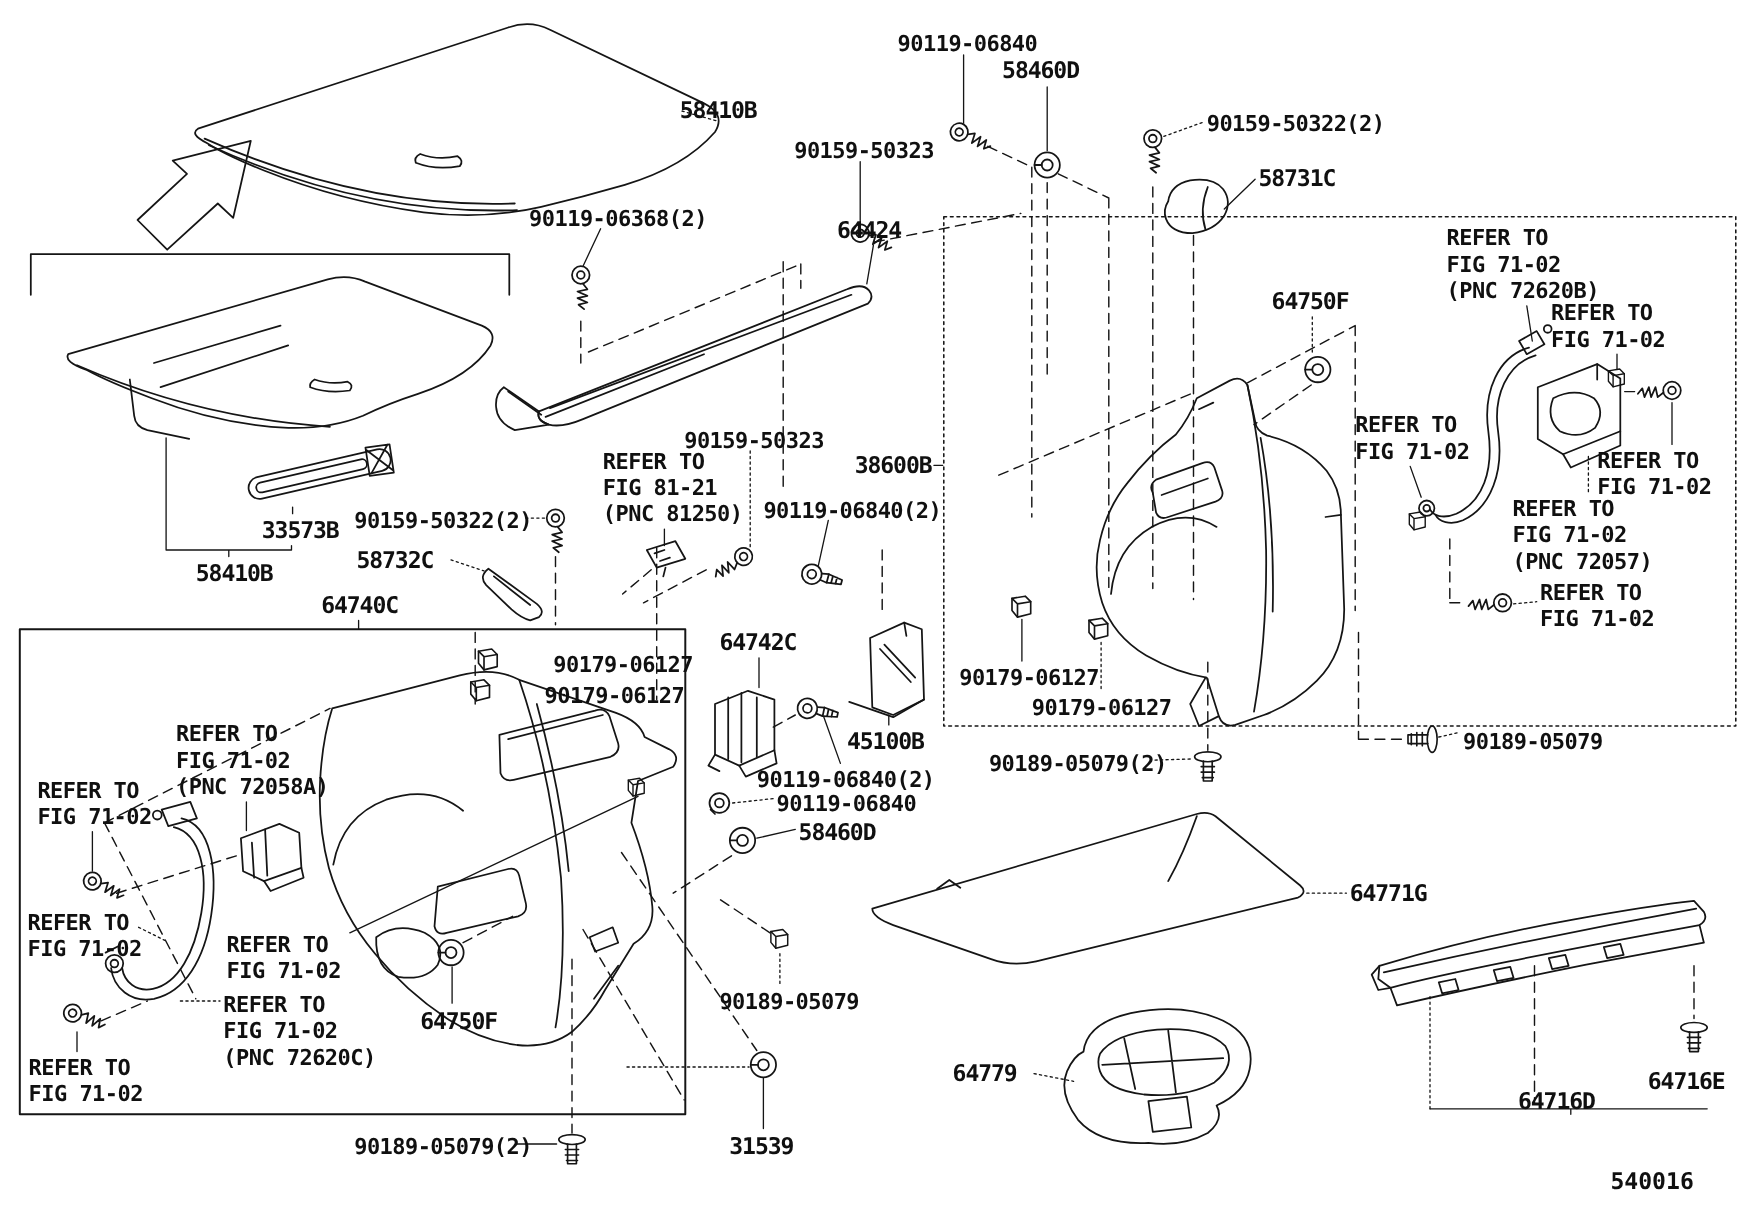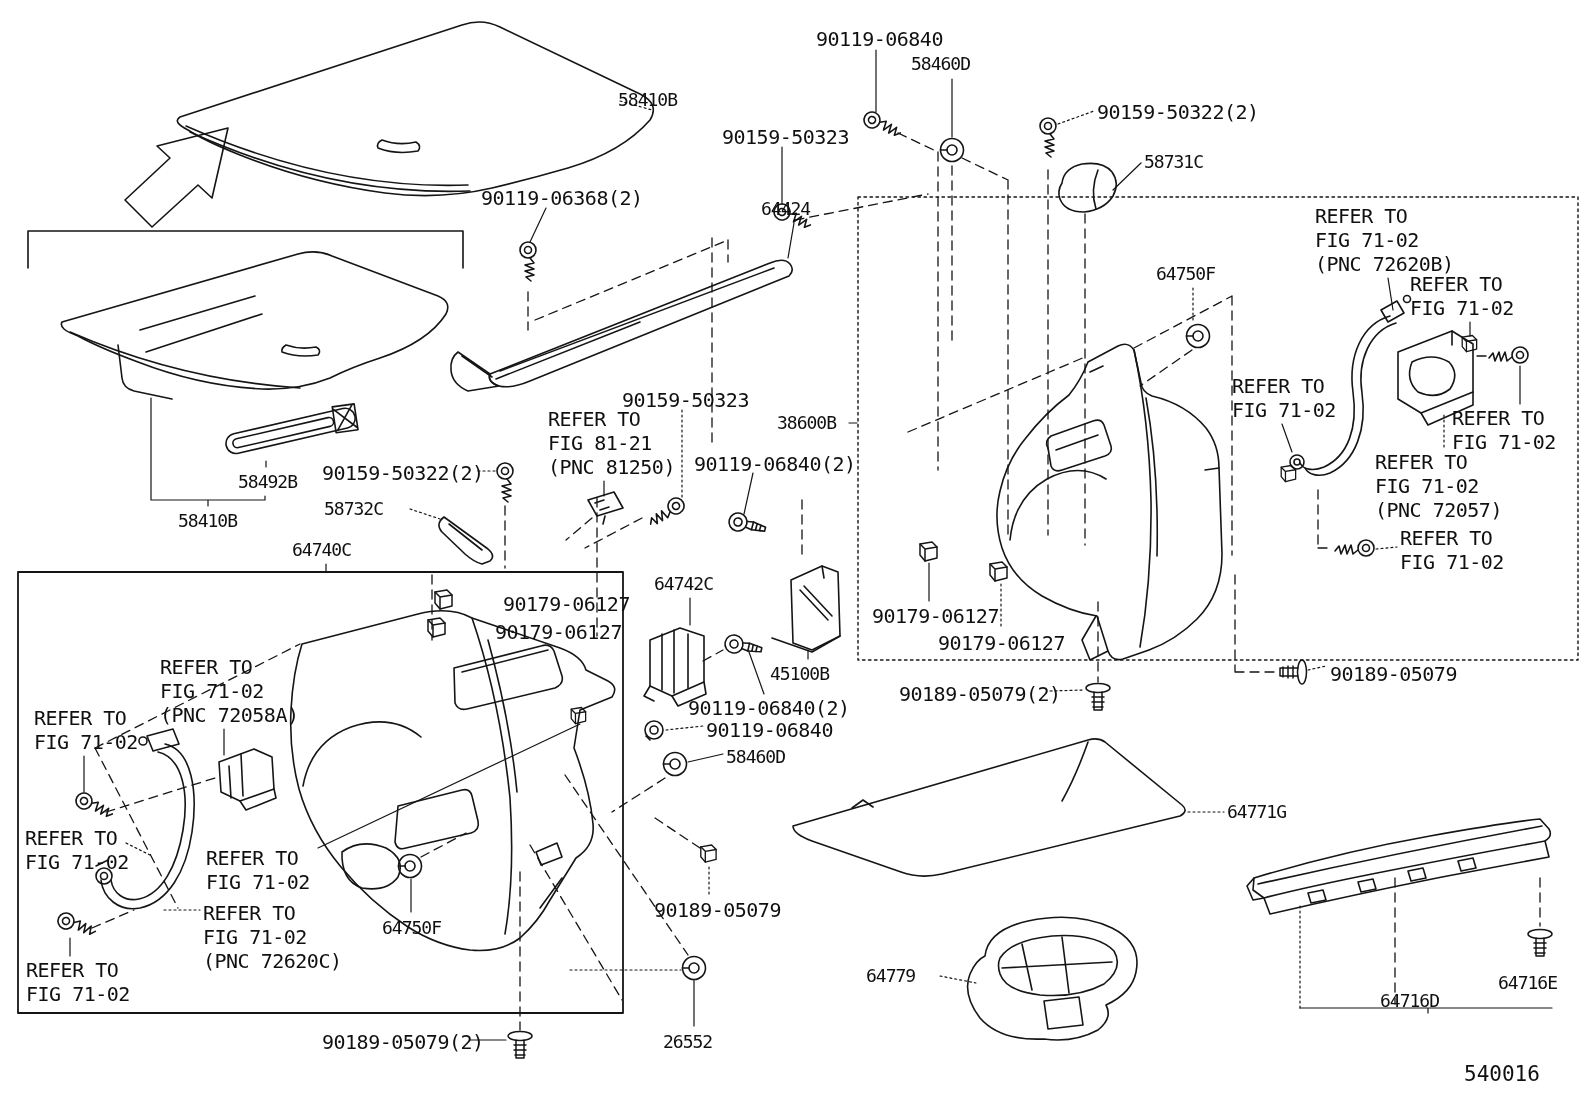--- a/index.html
+++ b/index.html
@@ -1,21 +1,21 @@
 <!DOCTYPE html>
 <html><head>
 <meta charset="utf-8">
 <style>
   html,body{margin:0;padding:0;background:#fff;}
   #stage{position:relative;width:1592px;height:1099px;background:#fff;overflow:hidden;
          font-family:"DejaVu Sans Mono",monospace;}
   #psvg{position:absolute;left:0;top:0;}
-  .lab{position:absolute;font-weight:normal;color:#101010;white-space:pre-line;z-index:2;}
+  .lab{position:absolute;font-weight:bold;color:#101010;white-space:pre-line;z-index:2;}
   .pn{font-size:20px;line-height:24px;letter-spacing:-0.5px;}
-  .main{font-size:18px;line-height:26px;letter-spacing:-1px;}
+  .main{font-size:21px;line-height:26px;letter-spacing:-1px;}
   .jp{font-size:22px;font-family:"DejaVu Sans",sans-serif;letter-spacing:0;}
   .fig{font-size:21px;}
   .dash{stroke-dasharray:9 6;stroke-width:1.3px;}
   .dot{stroke-dasharray:2 3;stroke-width:1.2px;}
   .ldr{stroke-width:1.2px;}
   .boxsolid{stroke-width:1.8px;}
   .boxdot{stroke-dasharray:2.5 3.5;stroke-width:1.4px;}
 </style>
 </head>
 <body>
@@ -300,21 +300,21 @@
 FIG 71-02
 (PNC 72057)</div>
 <div class="lab pn" style="left:1400px;top:526px">REFER TO
 FIG 71-02</div>
 
 <div class="lab pn" style="left:622px;top:388px">90159-50323</div>
 <div class="lab pn" style="left:548px;top:407px">REFER TO
 FIG 81-21
 (PNC 81250)</div>
 <div class="lab pn" style="left:694px;top:452px">90119-06840(2)</div>
-<div class="lab main" style="left:238px;top:469px">58492B</div>
+<div class="lab main" style="left:238px;top:469px">33573B</div>
 <div class="lab pn" style="left:322px;top:461px">90159-50322(2)</div>
 <div class="lab main" style="left:324px;top:496px">58732C</div>
 <div class="lab main" style="left:178px;top:508px">58410B</div>
 <div class="lab main" style="left:292px;top:537px">64740C</div>
 
 <div class="lab pn" style="left:503px;top:592px">90179-06127</div>
 <div class="lab pn" style="left:495px;top:620px">90179-06127</div>
 <div class="lab main" style="left:654px;top:571px">64742C</div>
 <div class="lab main" style="left:770px;top:661px">45100B</div>
 <div class="lab pn" style="left:688px;top:696px">90119-06840(2)</div>
@@ -331,21 +331,21 @@
 <div class="lab pn" style="left:206px;top:846px">REFER TO
 FIG 71-02</div>
 <div class="lab pn" style="left:203px;top:901px">REFER TO
 FIG 71-02
 (PNC 72620C)</div>
 <div class="lab main" style="left:382px;top:915px">64750F</div>
 <div class="lab pn" style="left:654px;top:898px">90189-05079</div>
 <div class="lab pn" style="left:26px;top:958px">REFER TO
 FIG 71-02</div>
 <div class="lab pn" style="left:322px;top:1030px">90189-05079(2)</div>
-<div class="lab main" style="left:663px;top:1029px">26552</div>
+<div class="lab main" style="left:663px;top:1029px">31539</div>
 
 <div class="lab pn" style="left:872px;top:604px">90179-06127</div>
 <div class="lab pn" style="left:938px;top:631px">90179-06127</div>
 <div class="lab pn" style="left:899px;top:682px">90189-05079(2)</div>
 <div class="lab pn" style="left:1330px;top:662px">90189-05079</div>
 
 <div class="lab main" style="left:1227px;top:799px">64771G</div>
 <div class="lab main" style="left:866px;top:963px">64779</div>
 <div class="lab main" style="left:1498px;top:970px">64716E</div>
 <div class="lab main" style="left:1380px;top:988px">64716D</div>

